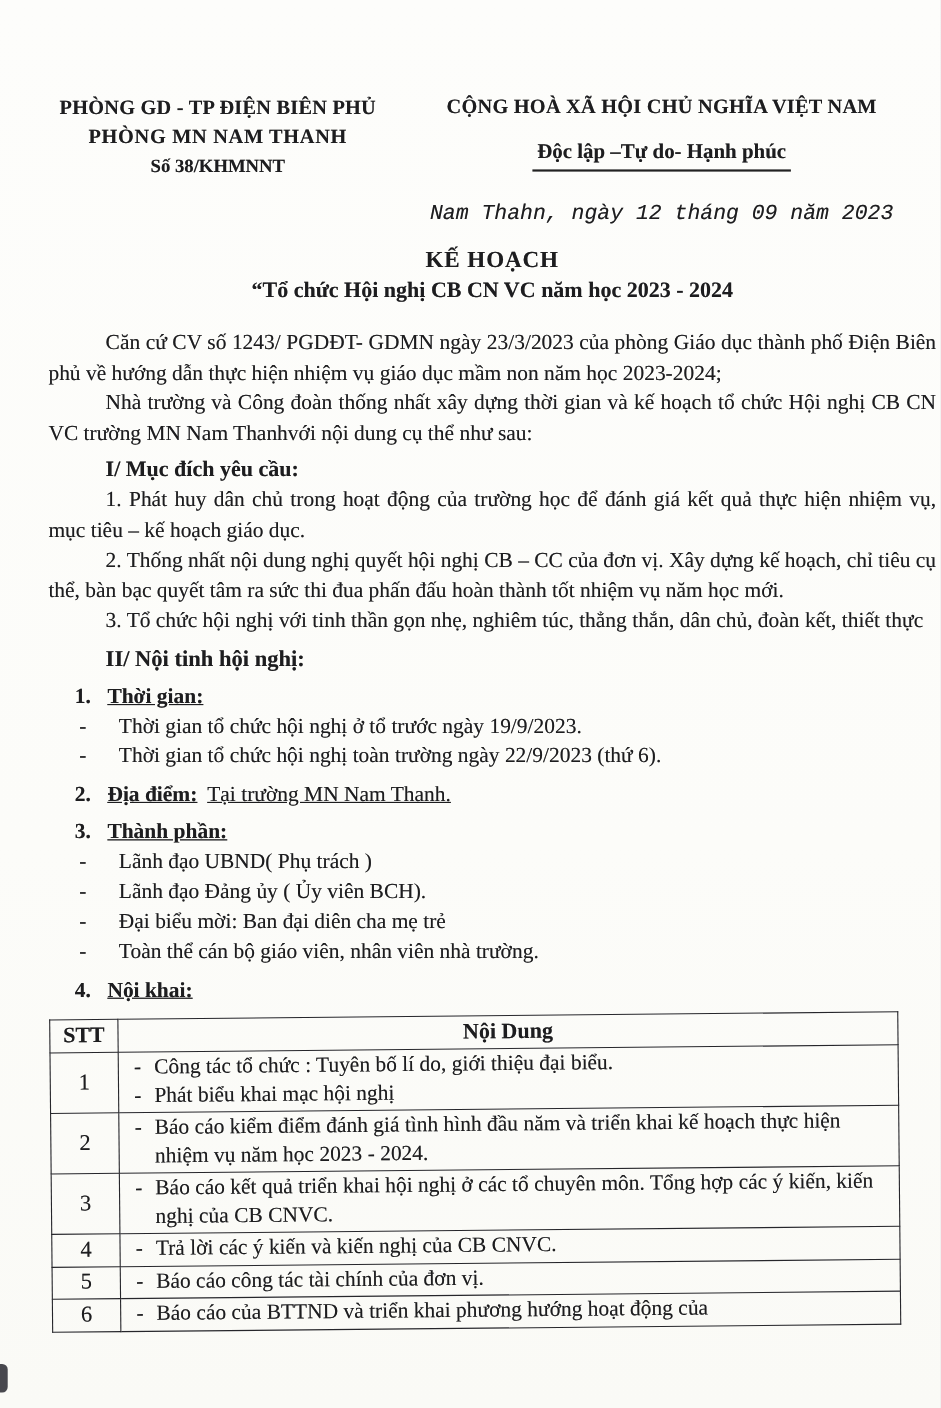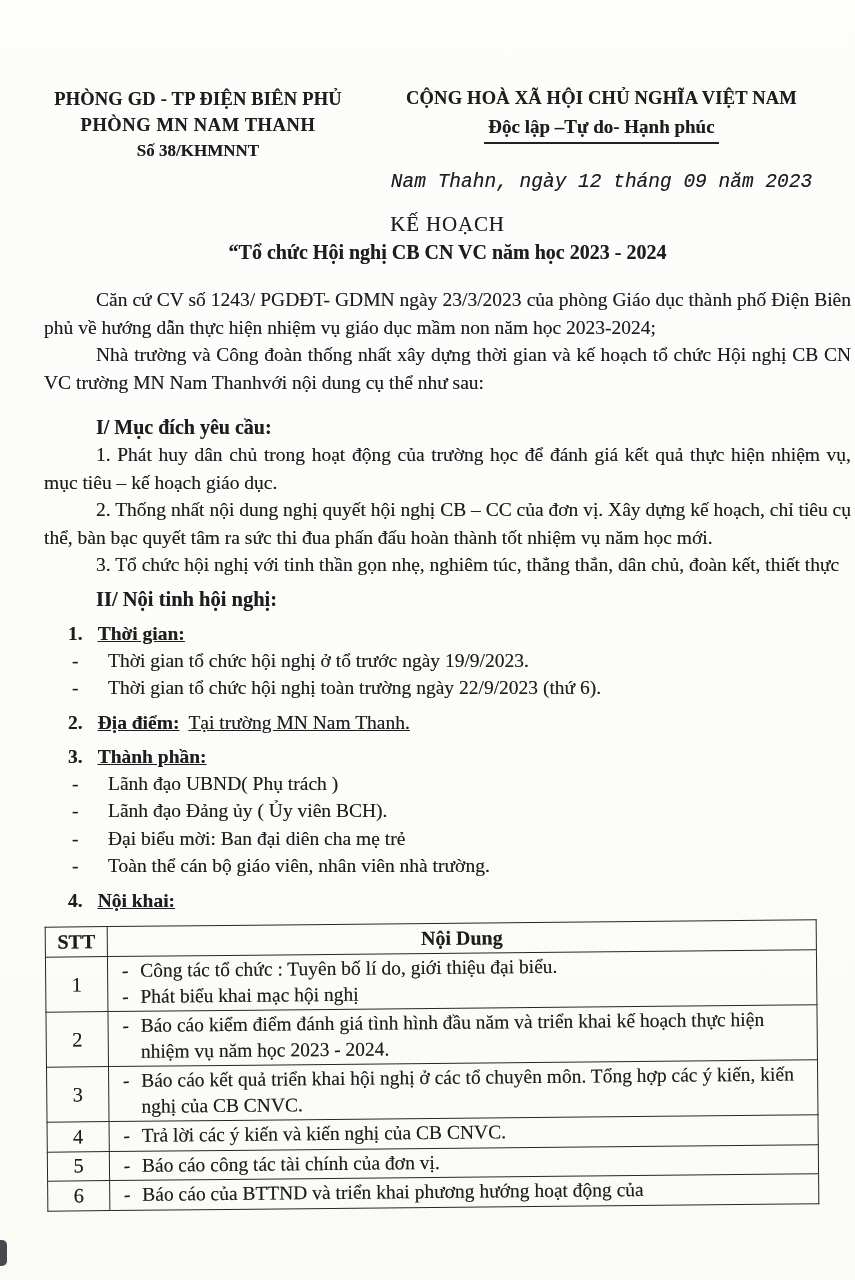--- a/index.html
+++ b/index.html
@@ -18,32 +18,32 @@
 
   
   .header { display:flex; align-items:flex-start; }
   .h-left { width:308px; text-align:center; font-weight:bold; }
   .h-left .l1 { font-size:18.5px; line-height:26px; letter-spacing:0.2px; }
   .h-left .l2 { font-size:18.5px; line-height:26px; letter-spacing:0.6px; }
   .h-left .l3 { font-size:17px; line-height:26px; font-weight:bold; }
   .h-right { flex:1; text-align:center; }
   .h-right .n1 { font-weight:bold; font-size:18.5px; line-height:25px; letter-spacing:0.2px; }
   .h-right .n2 { display:inline-block; font-weight:bold; font-size:19px; line-height:24px;
-                 border-bottom:2px solid #222; padding:0 4px 3px 4px; margin-top:4px; }
+                 border-bottom:2px solid #222; padding:0 4px 3px 4px; margin-top:16px; }
   .h-right .date { margin-top:25px; font-style:italic; font-size:19.5px; line-height:26px;font-family:Liberation Mono, monospace; }
 
   
   .title-block { text-align:center; margin-top:15px; }
-  .t-main { font-weight:normal; font-size:21px; line-height:28px; letter-spacing:0.8px; }
+  .t-main { font-weight:bold; font-size:21px; line-height:28px; letter-spacing:0.8px; }
   .t-sub  { font-weight:bold; font-size:20px; line-height:28px; }
 
   
   .para { margin:0; font-size:19.5px; line-height:27.5px; text-align:justify; text-indent:52px; }
   .intro { margin-top:20px; }
-  .sec-heading { font-weight:bold; font-size:20px; line-height:28px; padding-left:52px; margin-top:17px; }
+  .sec-heading { font-weight:bold; font-size:20px; line-height:28px; padding-left:52px; margin-top:5px; }
   .sec2-heading { margin-top:6px; font-size:20.5px; }
 
   .num-heading { padding-left:24px; font-weight:bold; font-size:19.5px; line-height:27px; margin-top:7px;text-decoration:underline; }
   .num-heading .num { display:inline-block; margin-right:15px; }
   .num-heading .rest { font-weight:normal; margin-left:9px; }
 
   .dash-item { display:flex; padding-left:28px; font-size:19.5px; line-height:27.5px; }
   .dash-item .marker { flex:none; width:36px; }
   .dash-item .txt { flex:1; }
 

